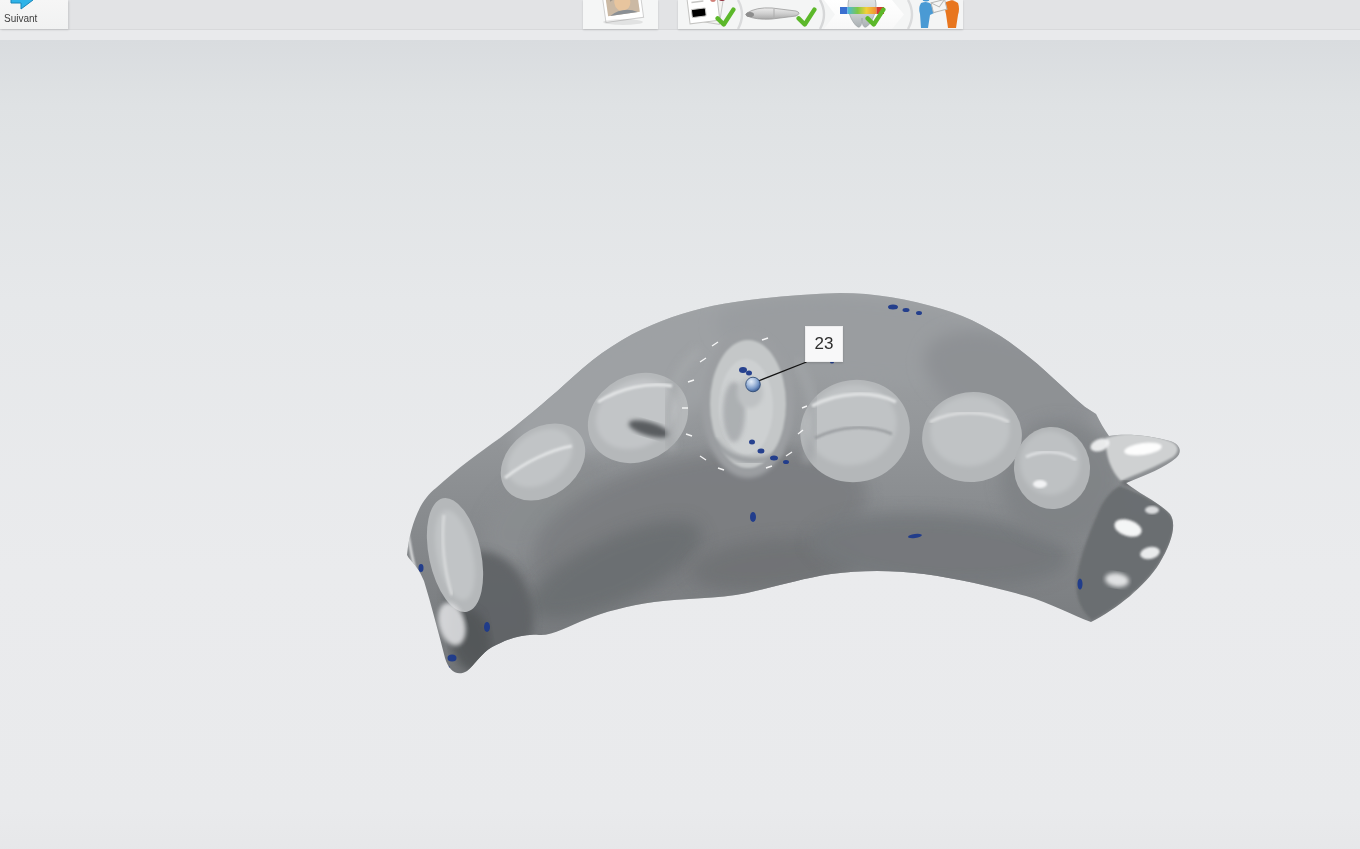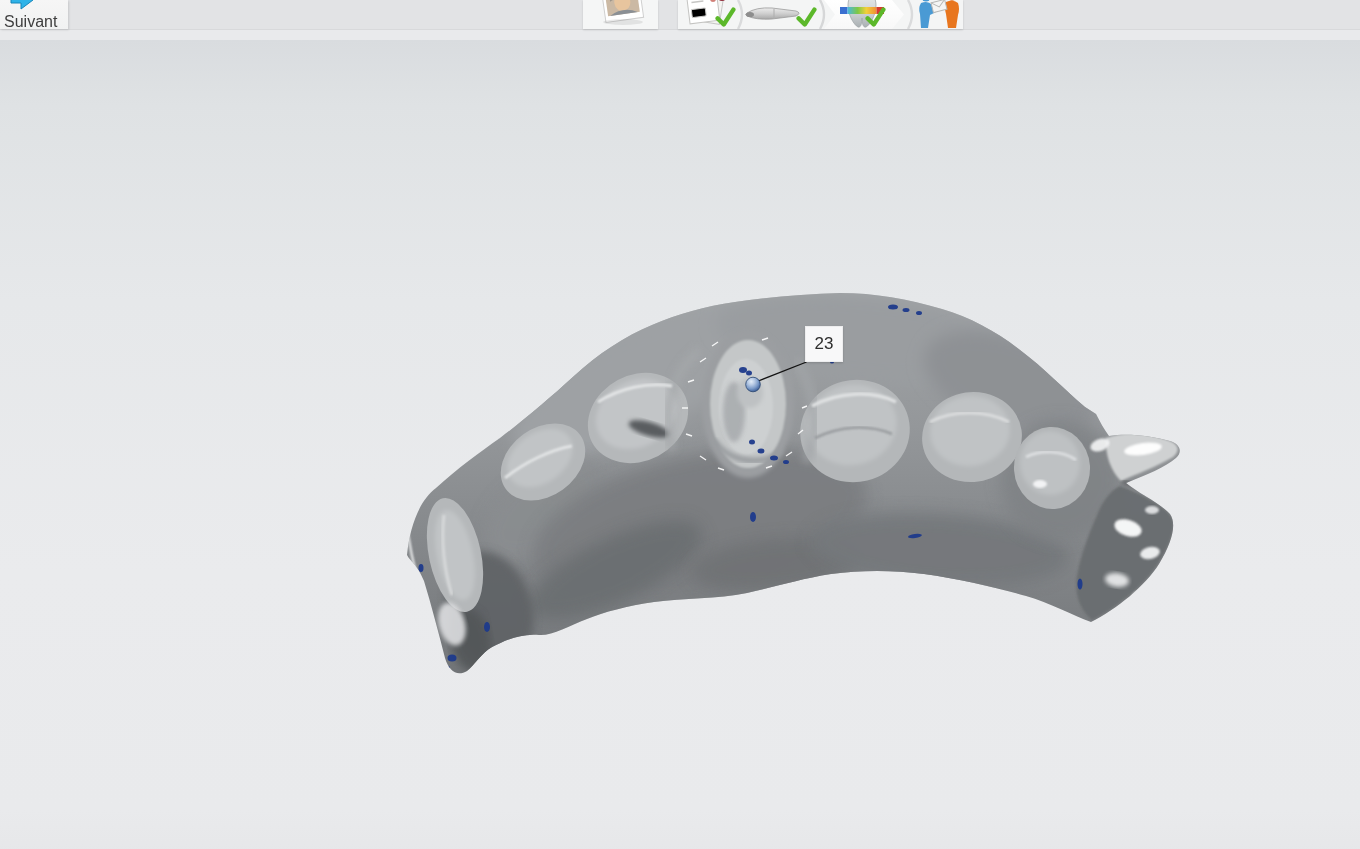--- a/index.html
+++ b/index.html
@@ -14,21 +14,21 @@
     background:#e2e3e5;border-bottom:1px solid #d8d9db;
   }
   .next-btn{
     position:absolute;left:0;top:0;width:68px;height:29px;
     background:linear-gradient(#f6f6f6,#f1f2f2);
     box-shadow:1px 1px 2px rgba(0,0,0,.12);
     overflow:hidden;cursor:pointer;
   }
   .next-arrow{position:absolute;left:9px;top:-10px;}
   .next-label{
-    position:absolute;left:4px;top:13px;font-size:16px;color:#3e3e3e;
+    position:absolute;left:4px;top:13px;font-size:10px;color:#3e3e3e;
   }
   .step-tile{
     position:absolute;top:0;height:29px;background:#f5f6f6;
     box-shadow:0 1px 2px rgba(0,0,0,.14);overflow:hidden;cursor:pointer;
   }
   .tile-patient{left:583px;width:75px;}
   .steps-band{
     position:absolute;left:678px;top:0;width:285px;height:29px;
     background:#f4f5f5;box-shadow:0 1px 2px rgba(0,0,0,.14);
     overflow:hidden;

